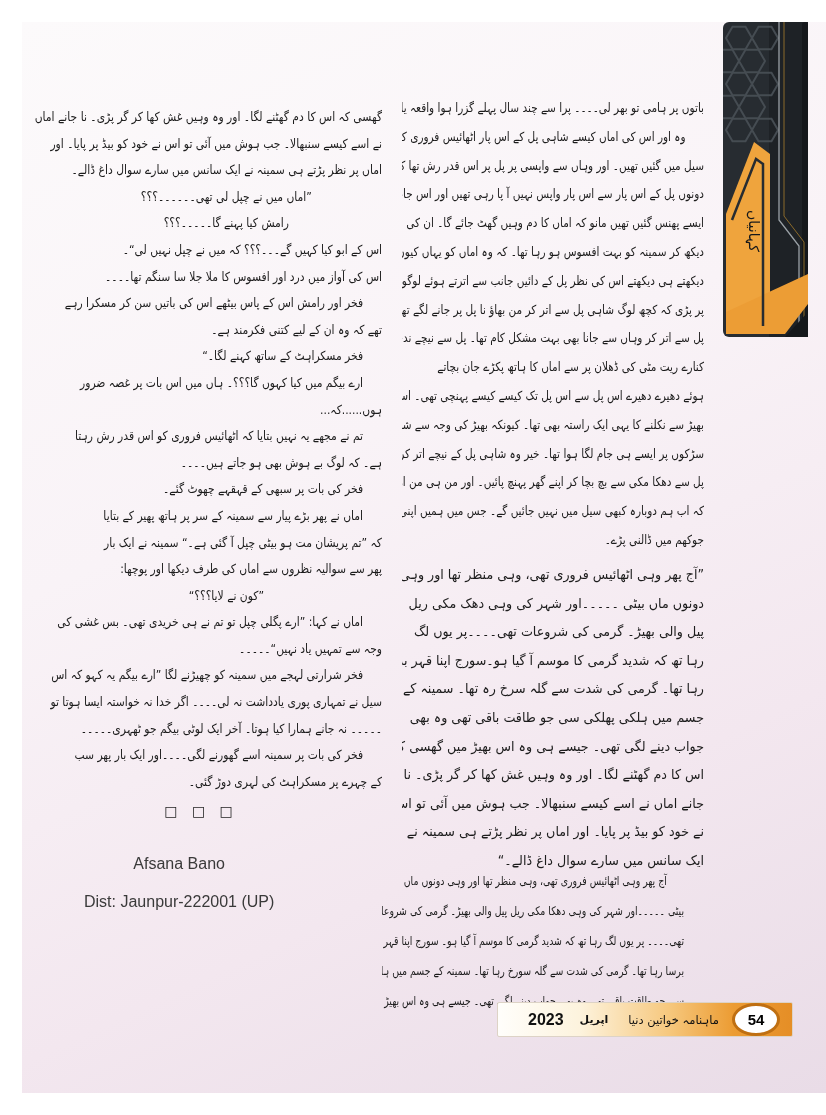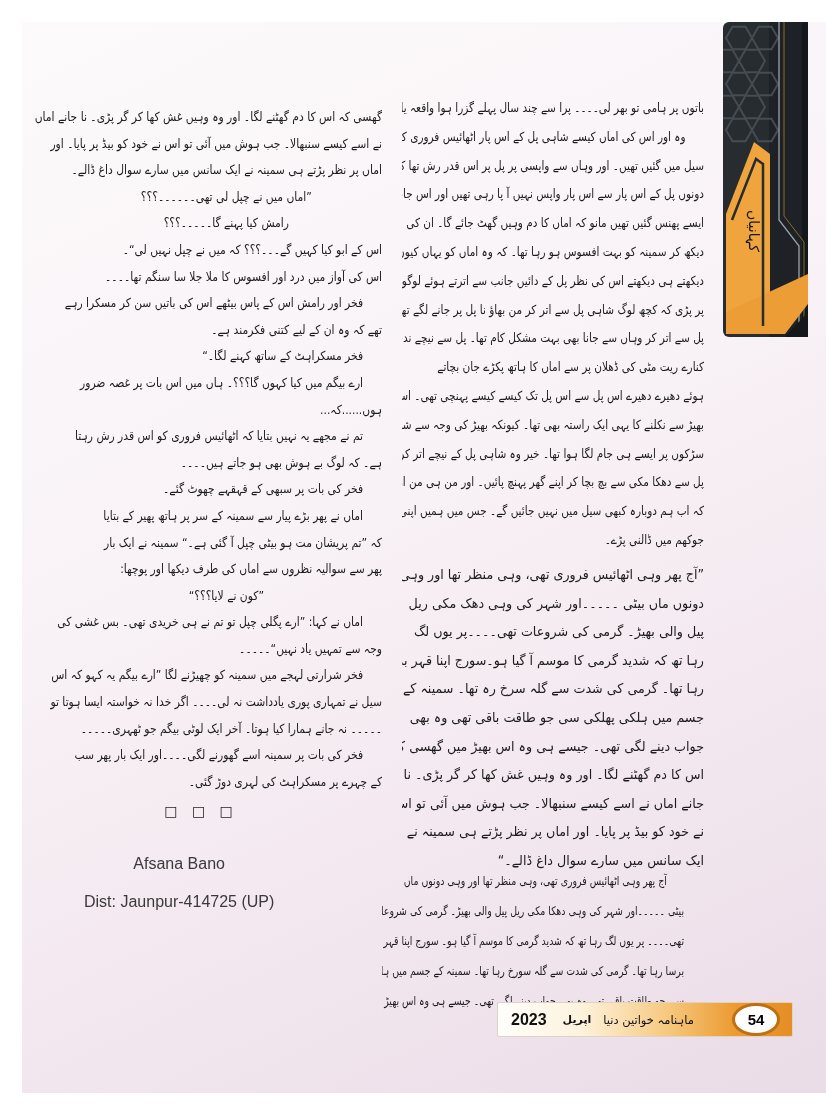--- a/index.html
+++ b/index.html
@@ -36,27 +36,27 @@
   .author .a-line{line-height:37.5px;white-space:nowrap;}
   
   .footer-bar{
     position:absolute;left:497px;top:1002px;width:296px;height:35px;
     border:1px solid #ddd3c6;border-radius:2px;box-sizing:border-box;
     background:linear-gradient(90deg,#fffefb 0%,#fdf3dd 28%,#f6c87e 58%,#ec9c33 80%,#e58e26 100%);
     display:flex;align-items:center;
   }
   .footer-year{
     font-family:"Liberation Sans",sans-serif;font-weight:bold;font-size:16px;
-    color:#111;margin-left:13px;
+    color:#111;margin-left:30px;
   }
   .footer-month{
     direction:rtl;font-size:11px;font-weight:bold;color:#111;margin-left:16px;
   }
   .footer-magazine{
-    direction:rtl;font-size:11.5px;color:#111;margin-left:12px;
+    direction:rtl;font-size:11.5px;color:#111;margin-left:20px;
   }
   .page-badge{
     position:absolute;right:12px;top:0px;width:48px;height:33px;
     background:#ffffff;border:3px solid #bf6f12;border-radius:50%;
     box-sizing:border-box;display:flex;align-items:center;justify-content:center;
     font-family:"Liberation Sans",sans-serif;font-weight:bold;font-size:15px;color:#000;
   }
   
   .side-art{position:absolute;left:723px;top:22px;}
 </style>
@@ -134,21 +134,21 @@
     <div class="line indent">آج پھر وہی اٹھائیس فروری تھی، وہی منظر تھا اور وہی دونوں ماں</div>
     <div class="line">بیٹی ۔۔۔۔۔اور شہر کی وہی دھکا مکی ریل پیل والی بھیڑ۔ گرمی کی شروعات</div>
     <div class="line">تھی۔۔۔۔ پر یوں لگ رہا تھ کہ شدید گرمی کا موسم آ گیا ہو۔ سورج اپنا قہر</div>
     <div class="line">برسا رہا تھا۔ گرمی کی شدت سے گلہ سورخ رہا تھا۔ سمینہ کے جسم میں ہلکی پھلکی</div>
     <div class="line">سی جو طاقت باقی تھی وہ بھی جواب دینے لگی تھی۔ جیسے ہی وہ اس بھیڑ میں</div>
   </div>
 
 <div class="author">
   <div class="a-line">Afsana Bano</div>
   <div>
-      <div class="a-line">Dist: Jaunpur-414725 (UP)</div>
+      <div class="a-line">Dist: Jaunpur-222001 (UP)</div>
     </div>
 </div>
 
 <div class="footer-bar">
   <span class="footer-year">2023</span>
   <span class="footer-month">اپریل</span>
   <span class="footer-magazine">ماہنامہ خواتین دنیا</span>
   <span class="page-badge">54</span>
 </div>
 

